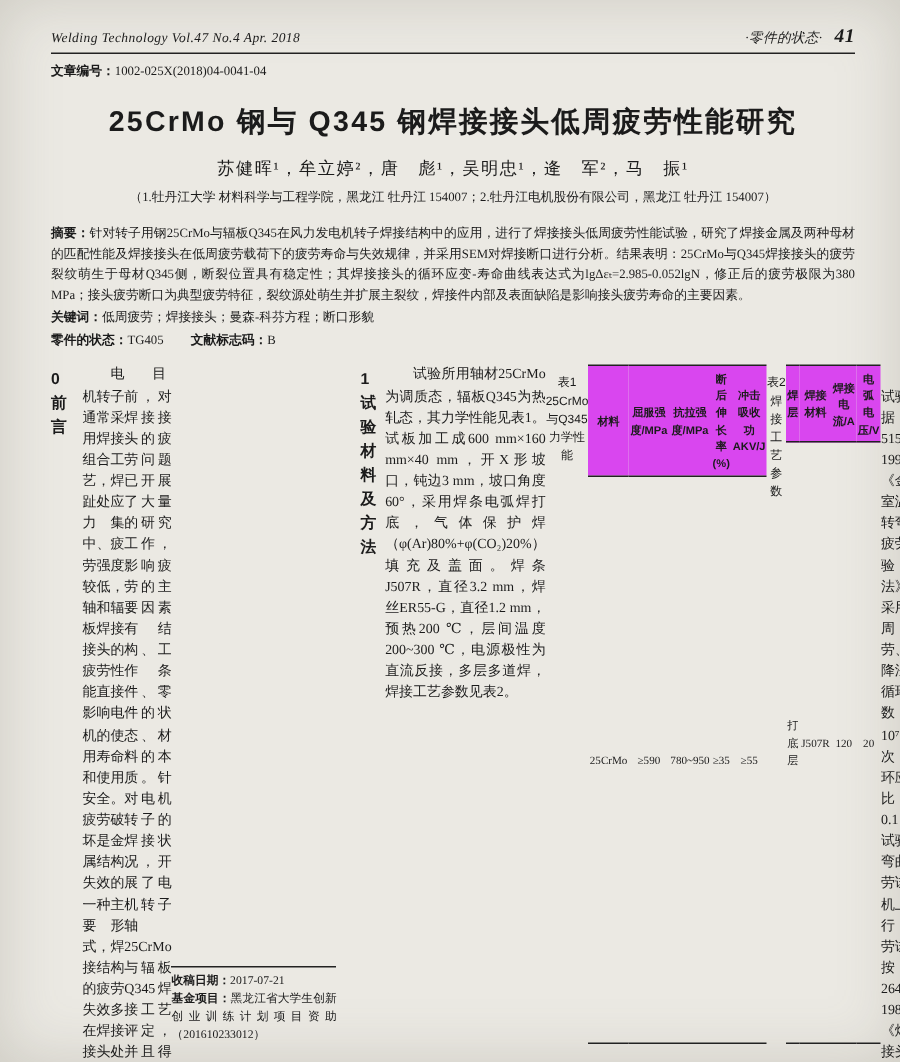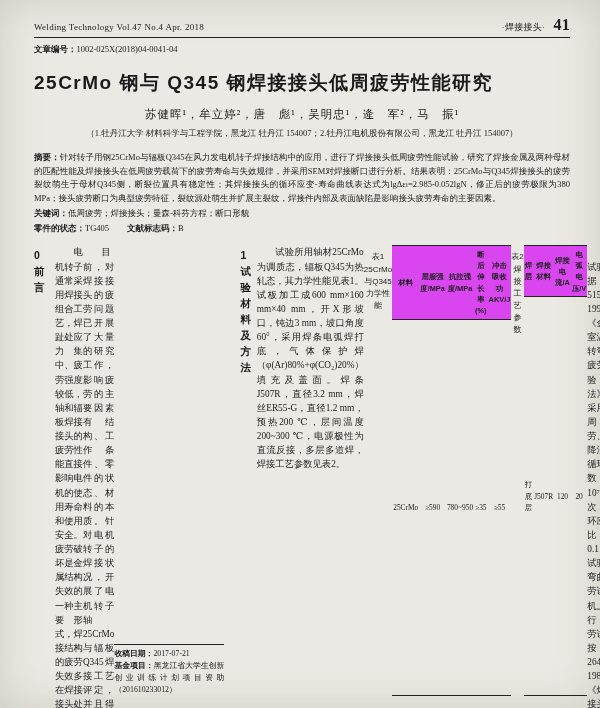--- a/index.html
+++ b/index.html
@@ -12,29 +12,29 @@
     background:#ebe9e3;
     color:#1b1b1b;
     padding:16px 30px 12px 34px;
     position:relative;
     overflow:hidden;
     display:flex; flex-direction:column;
     box-shadow:inset 0 0 40px rgba(120,115,100,0.25);
   }
 
   .hdr { display:flex; justify-content:space-between; align-items:baseline;
-         font-size:9px; letter-spacing:0.3px; }
+         font-size:9px; letter-spacing:0.3px;font-style:italic; }
   .hdr .right { display:flex; gap:8px; align-items:baseline; }
-  .hdr .pageno { font-weight:bold; font-size:16px;text-align:center; }
+  .hdr .pageno { font-weight:bold; font-size:13px;text-align:center; }
   .hdr-rule { border-top:1.3px solid #222; margin-top:3px; }
 
   .article-id { font-size:8.5px; margin-top:6px; }
   .article-id .lbl { font-weight:bold; }
 
-  .title { text-align:left; font-size:19px; font-weight:bold;
+  .title { text-align:center; font-size:19px; font-weight:bold;
            font-family:"Liberation Sans","DejaVu Sans",sans-serif;
            margin-top:14px; letter-spacing:1.5px; }
 
   .authors { text-align:center; font-size:11.5px; margin-top:11px; letter-spacing:1px; }
   .affiliation { text-align:center; font-size:8.5px; margin-top:6px; }
 
   .abstract { font-size:8.5px; line-height:1.6; text-align:justify; margin-top:11px; }
   .abstract .lbl, .kw .lbl, .clc .lbl { font-weight:bold;
       font-family:"Liberation Sans","DejaVu Sans",sans-serif; }
   .kw  { font-size:8.5px; margin-top:3px; }
@@ -63,21 +63,21 @@
       font-family:"Liberation Sans","DejaVu Sans",sans-serif; }
 </style>
 </head>
 <body>
 
 <div class="page">
 
   <div class="hdr">
     <span>Welding Technology Vol.47 No.4 Apr. 2018</span>
     <span class="right">
-      <span>·焊接接头·</span>
+      <span>·零件的状态·</span>
       <span class="pageno">41</span>
     </span>
   </div>
   <div class="hdr-rule"></div>
 
   <div class="article-id">
     <span class="lbl">文章编号：</span><span>1002-025X(2018)04-0041-04</span>
   </div>
 
   <h1 class="title">25CrMo 钢与 Q345 钢焊接接头低周疲劳性能研究</h1>

